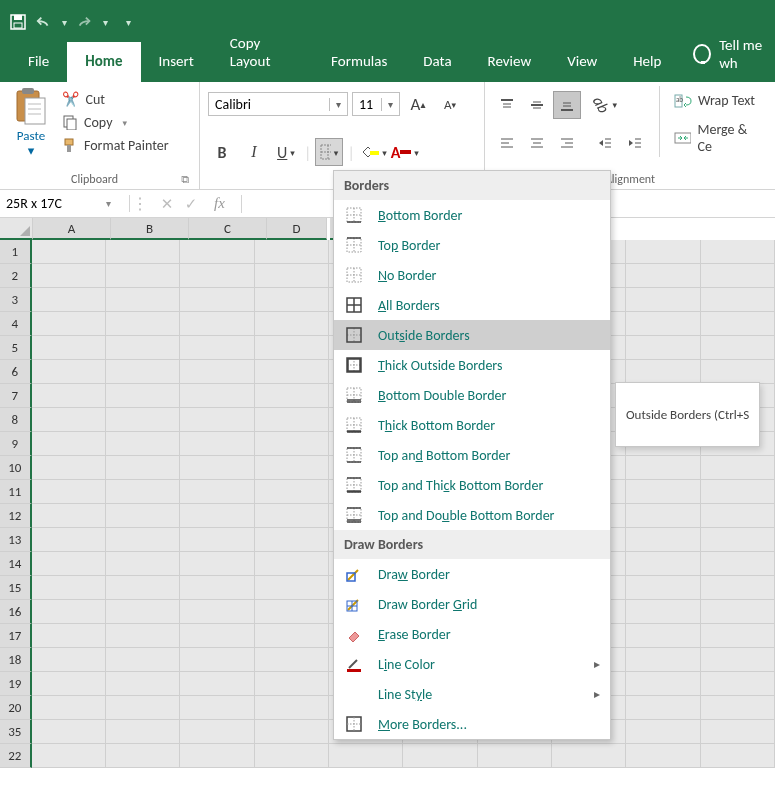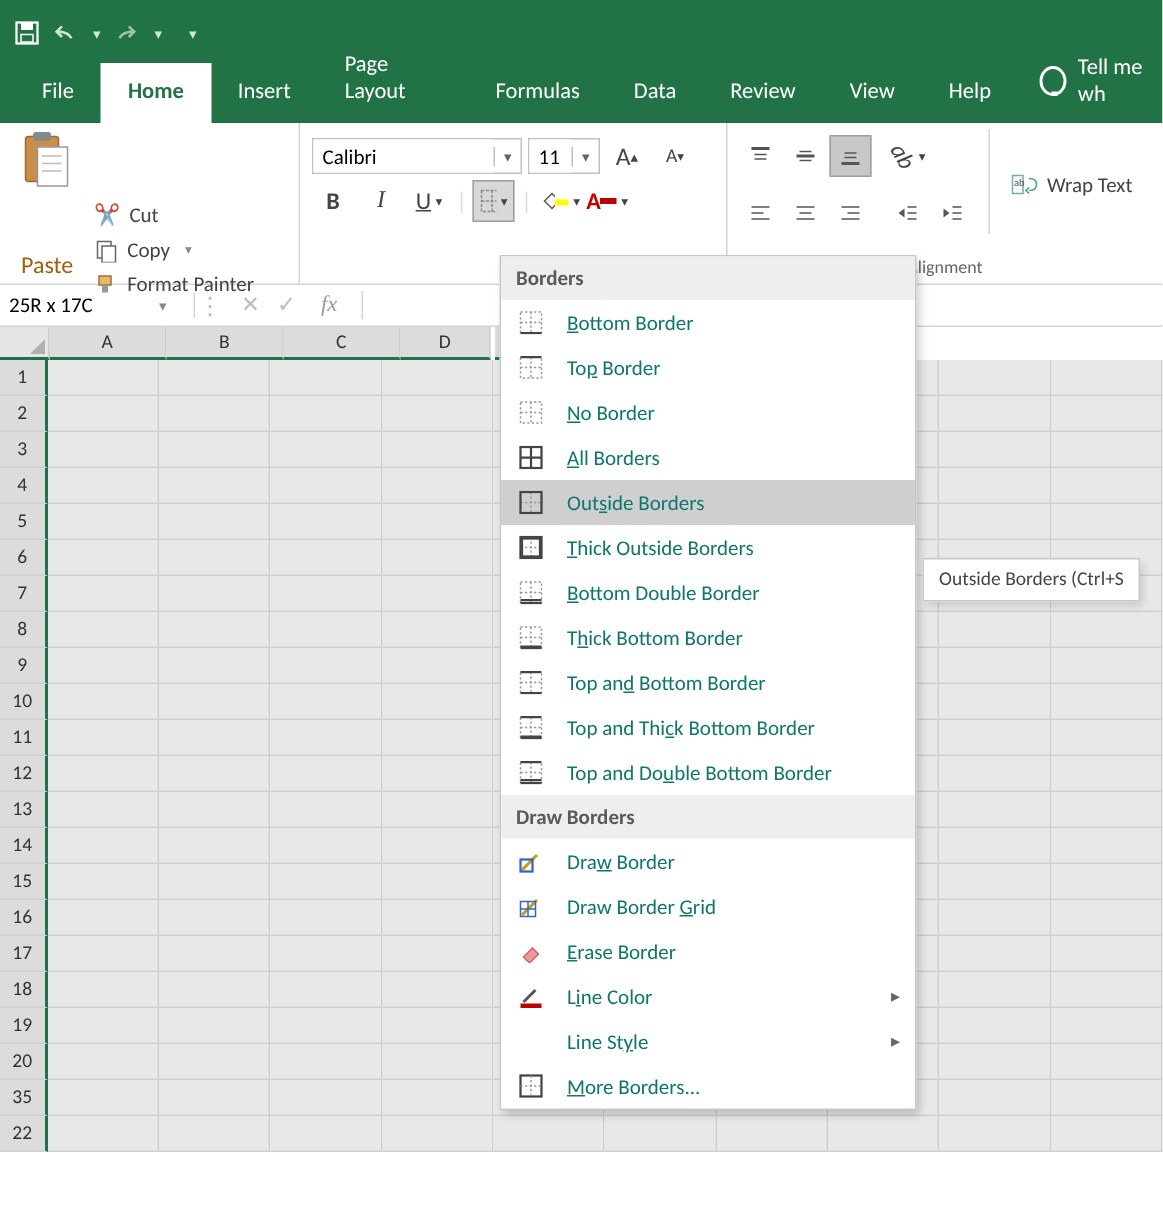--- a/index.html
+++ b/index.html
@@ -21,21 +21,21 @@
 
 
 .ribbon { height:108px; border-bottom:1px solid #d4d4d4; display:flex; }
 .rgroup { border-right:1px solid #d4d4d4; display:flex; flex-direction:column; justify-content:space-between; padding:4px 8px 0;}
 .rgroup .body{display:flex;gap:4px;}
 .rgroup .lab{text-align:center;font-size:12px;color:#666;padding:3px 0;}
 .vstack{display:flex;flex-direction:column;gap:2px;justify-content:center;}
 .rbtn{display:flex;align-items:center;gap:6px;font-size:14px;color:#444;padding:2px 4px;cursor:pointer;}
 .paste{display:flex;flex-direction:column;align-items:center;padding:0 6px;}
 .paste svg{margin-bottom:2px;}
-.paste span{font-size:16px;color:#a16207;margin-top:40px;}
+.paste span{font-size:13px;color:#0369a1;}
 .paste-arrow{font-size:9px;color:#666;}
 .combobox{display:flex;align-items:center;border:1px solid #c0c0c0;height:24px;}
 .combobox input{border:0;outline:0;padding:0 6px;font-size:14px;height:22px;}
 .combobox .dd{width:18px;text-align:center;font-size:10px;color:#666;border-left:1px solid #c0c0c0;cursor:pointer;}
 .fontrow{display:flex;gap:4px;align-items:center;}
 .fmtbtn{width:28px;height:28px;display:inline-flex;align-items:center;justify-content:center;cursor:pointer;color:#444;font-size:16px;}
 .fmtbtn.active{background:#c8c8c8;border:1px solid #9e9e9e;}
 .fmtbtn .dd{font-size:9px;margin-left:3px;}
 .border-btn{border:1px solid #9e9e9e;background:#d8d8d8;padding:2px 4px;display:flex;align-items:center;}
 .align-grid{display:grid;grid-template-columns:repeat(3,28px);grid-template-rows:repeat(2,28px);gap:2px;}
@@ -65,21 +65,21 @@
 .row:first-child .cell:first-child{background:#fff;border:2px solid #217346;}
 
 
 .drop{position:absolute;left:333px;top:170px;width:278px;background:#fff;border:1px solid #c7c7c7;box-shadow:2px 3px 6px rgba(0,0,0,0.2);z-index:50;}
 .drop .hdr{background:#eeeeee;font-weight:700;color:#5a5a5a;font-size:14px;padding:6px 10px;}
 .drop .item{display:flex;align-items:center;gap:14px;padding:5px 10px;font-size:14px;color:#0f766e;cursor:pointer;position:relative;}
 .drop .item.hl{background:#cfcfcf;}
 .drop .ico{width:20px;height:20px;display:inline-flex;align-items:center;justify-content:center;}
 .drop .sub::after{content:'▸';position:absolute;right:10px;color:#666;font-size:12px;}
 
-.tooltip{position:absolute;left:615px;top:372px;background:#fff;border:1px solid #c7c7c7;padding:6px 10px;font-size:13px;color:#444;box-shadow:2px 3px 6px rgba(0,0,0,0.15);z-index:60;white-space:nowrap;}
+.tooltip{position:absolute;left:615px;top:382px;background:#fff;border:1px solid #c7c7c7;padding:24px 10px;font-size:13px;color:#444;box-shadow:2px 3px 6px rgba(0,0,0,0.15);z-index:60;white-space:nowrap;}
 
 u{text-decoration:underline;}
 </style>
 </head>
 <body>
 
 <div class="titlebar">
   <div class="grp">
     <span class="t-icon">
         <svg width="16" height="16" viewBox="0 0 16 16">
@@ -103,21 +103,21 @@
       </span>
       <span class="qat-down">▾</span>
     <span class="qat-down" style="margin-left:8px;">▾</span>
   </div>
 </div>
 
 <div class="tabs">
   <div class="tab">File</div>
   <div class="tab active">Home</div>
   <div class="tab">Insert</div>
-  <div class="tab">Page Layout</div>
+  <div class="tab">Copy Layout</div>
   <div class="tab">Formulas</div>
   <div class="tab">Data</div>
   <div class="tab">Review</div>
   <div class="tab">View</div>
   <div class="tab">Help</div>
   <div class="tellme">
     <span class="bulb"></span>
     <span>Tell me wh</span>
   </div>
 </div>
@@ -160,21 +160,21 @@
           </div>
       </div>
     </div>
     <div style="display:flex;justify-content:space-between;align-items:center;">
         <span class="lab" style="flex:1;">Clipboard</span>
         <span class="launcher">⧉</span>
       </div>
   </div>
 
   <div class="rgroup" style="width:285px;">
-    <div class="vstack" style="gap:2px;padding-top:4px;">
+    <div class="vstack" style="gap:20px;padding-top:4px;">
       <div class="fontrow">
         <div class="combobox">
             <input style="width: 120px;" value="Calibri">
             <span class="dd">▾</span>
           </div>
         <div class="combobox">
             <input style="width: 28px;" value="11">
             <span class="dd">▾</span>
           </div>
         <span class="fmtbtn" style="font-size:17px;">A<sup style="font-size:10px;">▴</sup></span>
@@ -293,20 +293,28 @@
       <div class="vstack" style="gap:8px;padding-top:4px;">
         <div class="rbtn">
             <svg width="18" height="16">
               <rect x="1" y="2" width="7" height="12" fill="none" stroke="#7aa"></rect>
               <text x="2" y="9" font-size="7" fill="#555">ab</text>
               <path d="M12 4 Q17 4 17 8 Q17 12 12 12" fill="none" stroke="#3a7"></path>
               <path d="M12 10 L10 12 L12 14" fill="none" stroke="#3a7"></path>
             </svg>
             <span>Wrap Text</span>
           </div>
+        <div class="rbtn">
+            <svg width="18" height="16">
+              <rect x="1" y="3" width="16" height="10" fill="none" stroke="#888"></rect>
+              <path d="M4 8 L8 8 M6 6 L8 8 L6 10" stroke="#3a7" fill="none"></path>
+              <path d="M14 8 L10 8 M12 6 L10 8 L12 10" stroke="#3a7" fill="none"></path>
+            </svg>
+            <span>Merge &amp; Ce</span>
+          </div>
       </div>
     </div>
     <div class="lab">Alignment</div>
   </div>
 </div>
 
 <div class="fxbar">
   <div class="namebox">
     <input value="25R x 17C" style="">
     <span class="dd">▾</span>

